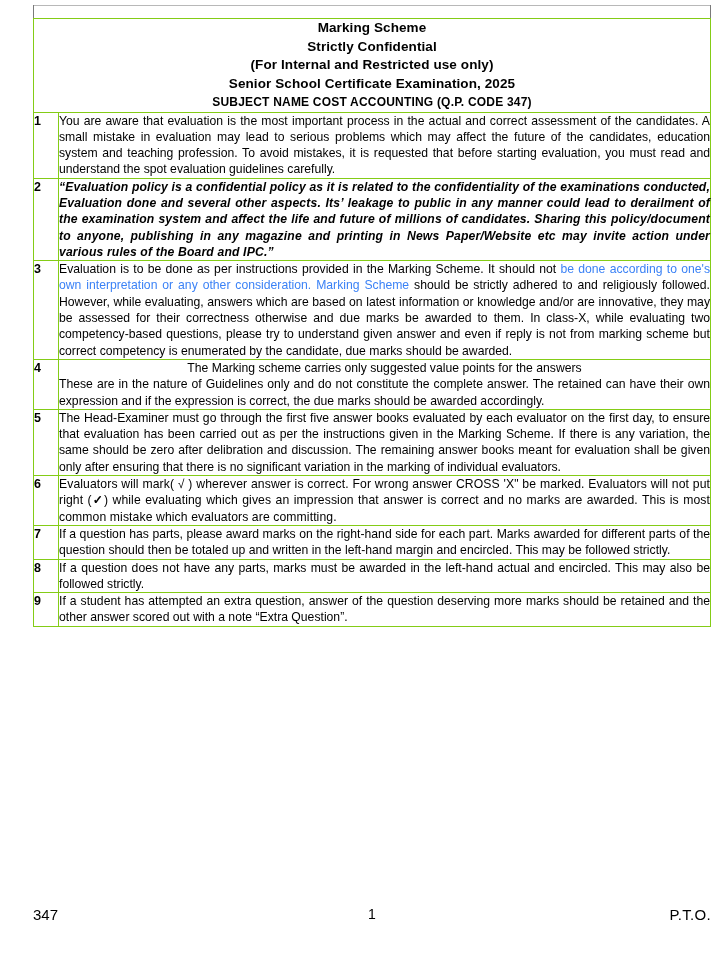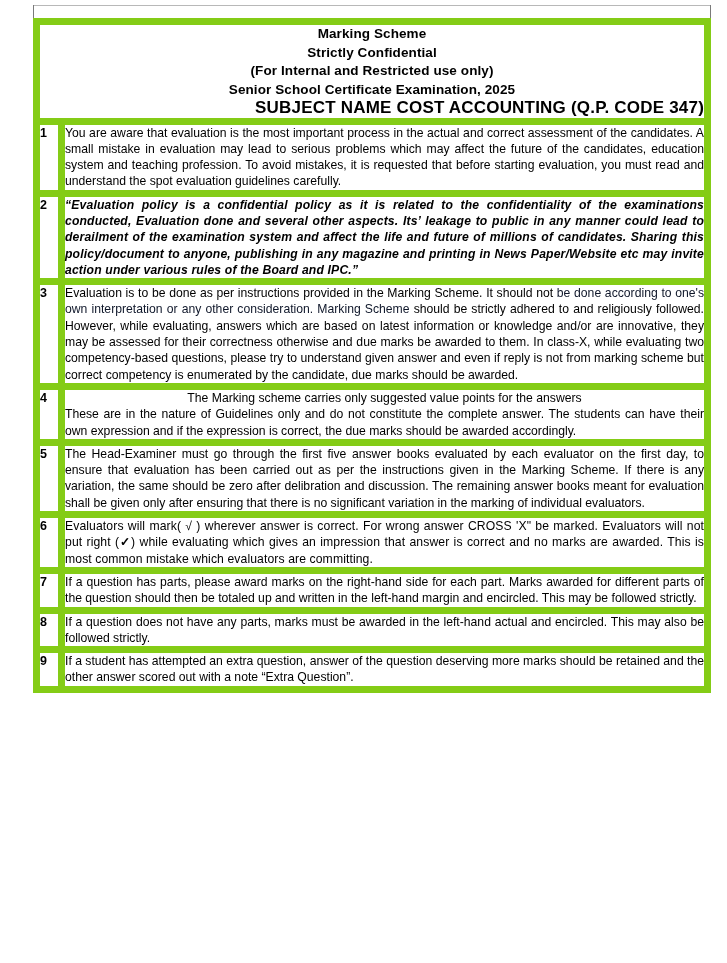--- a/index.html
+++ b/index.html
@@ -53,40 +53,39 @@
 
   table.doc {
     position: absolute;
     left: 33px;
     top: 18px;
     width: 678px;
     border-collapse: collapse;
     table-layout: fixed;
   }
   table.doc td {
-    border: 7px solid #84cc16;
+    border: 1px solid #84cc16;
     vertical-align: top;
     padding: 0;
   }
 
   
   .hdr-cell {
     padding: 7px 6px 9px 6px;
     text-align: center;
   }
   .hdr-line {
     font-size: 13.5px;
     font-weight: bold;
     line-height: 18.5px;
     letter-spacing: 0.1px;
   }
   .hdr-line.sub {
-    font-size: 17px;
+    font-size: 12px;
     letter-spacing: 0.2px;
-    text-align: right;
   }
 
   
   .gi-cell {
     padding: 8px 7px 9px 7px;
   }
   .gi-title {
     font-size: 16px;
     font-weight: bold;
     text-decoration: underline;
@@ -109,21 +108,21 @@
     line-height: 16.3px;
     text-align: justify;
     margin-left: 45px;
   }
   td.body p {
     margin: 0;
   }
 
   b, strong { font-weight: normal; }
   .gray {
-    color: #0f172a;
+    color: #3b82f6;
   }
   .tick-thin {
     font-weight: normal;
   }
   .tick-bold {
     font-weight: bold;
   }
 
   
   .r2 {
@@ -201,21 +200,21 @@
         <td class="num">3</td>
         <td class="body">
           <p><span>Evaluation is to be done as per instructions provided in the Marking Scheme. It should not </span><span class="gray">be done according to one's own interpretation or any other consideration. Marking Scheme </span><span>should be strictly adhered to and religiously followed. </span><b>However, while evaluating, answers which are based on latest information or knowledge and/or are innovative, they may be assessed for their correctness otherwise and due marks be awarded to them. In class-X, while evaluating two competency-based questions, please try to understand given answer and even if reply is not from marking scheme but correct competency is enumerated by the candidate, due marks should be awarded.</b></p>
         </td>
       </tr>
 
       <tr>
         <td class="num">4</td>
         <td class="body">
           <p style="text-align:center"> The Marking scheme carries only suggested value points for the answers</p>
-          <p>These are in the nature of Guidelines only and do not constitute the complete answer. The students can have their own expression and if the expression is correct, the due marks should be awarded accordingly.</p>
+          <p>These are in the nature of Guidelines only and do not constitute the complete answer. The retained can have their own expression and if the expression is correct, the due marks should be awarded accordingly.</p>
         </td>
       </tr>
 
       <tr>
         <td class="num">5</td>
         <td class="body">
           <p>The Head-Examiner must go through the first five answer books evaluated by each evaluator on the first day, to ensure that evaluation has been carried out as per the instructions given in the Marking Scheme. If there is any variation, the same should be zero after delibration and discussion. The remaining answer books meant for evaluation shall be given only after ensuring that there is no significant variation in the marking of individual evaluators.</p>
         </td>
       </tr>
 
@@ -243,14 +242,19 @@
       <tr>
         <td class="num">9</td>
         <td class="body">
           <p><span>If a student has attempted an extra question, answer of the question deserving more marks should be retained and the other answer scored out with a note “</span><b>Extra Question</b><span>”.</span></p>
         </td>
       </tr>
 
     </tbody>
   </table>
 
+  <div class="footer">
+    <div class="left">347</div>
+    <div class="center">1</div>
+    <div class="right">P.T.O.</div>
+  </div>
 
 </div>
 
 </body></html>

